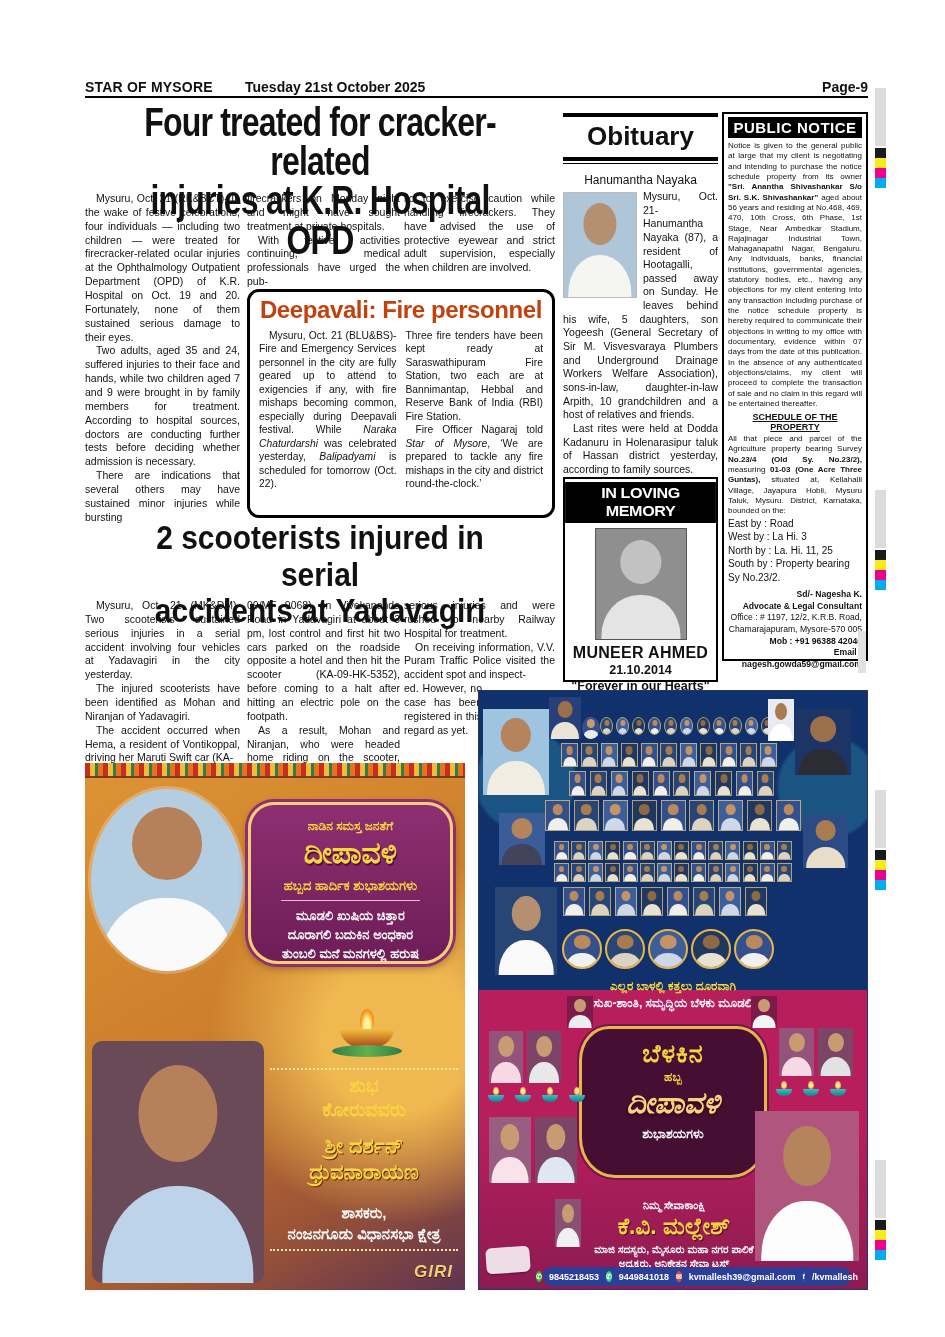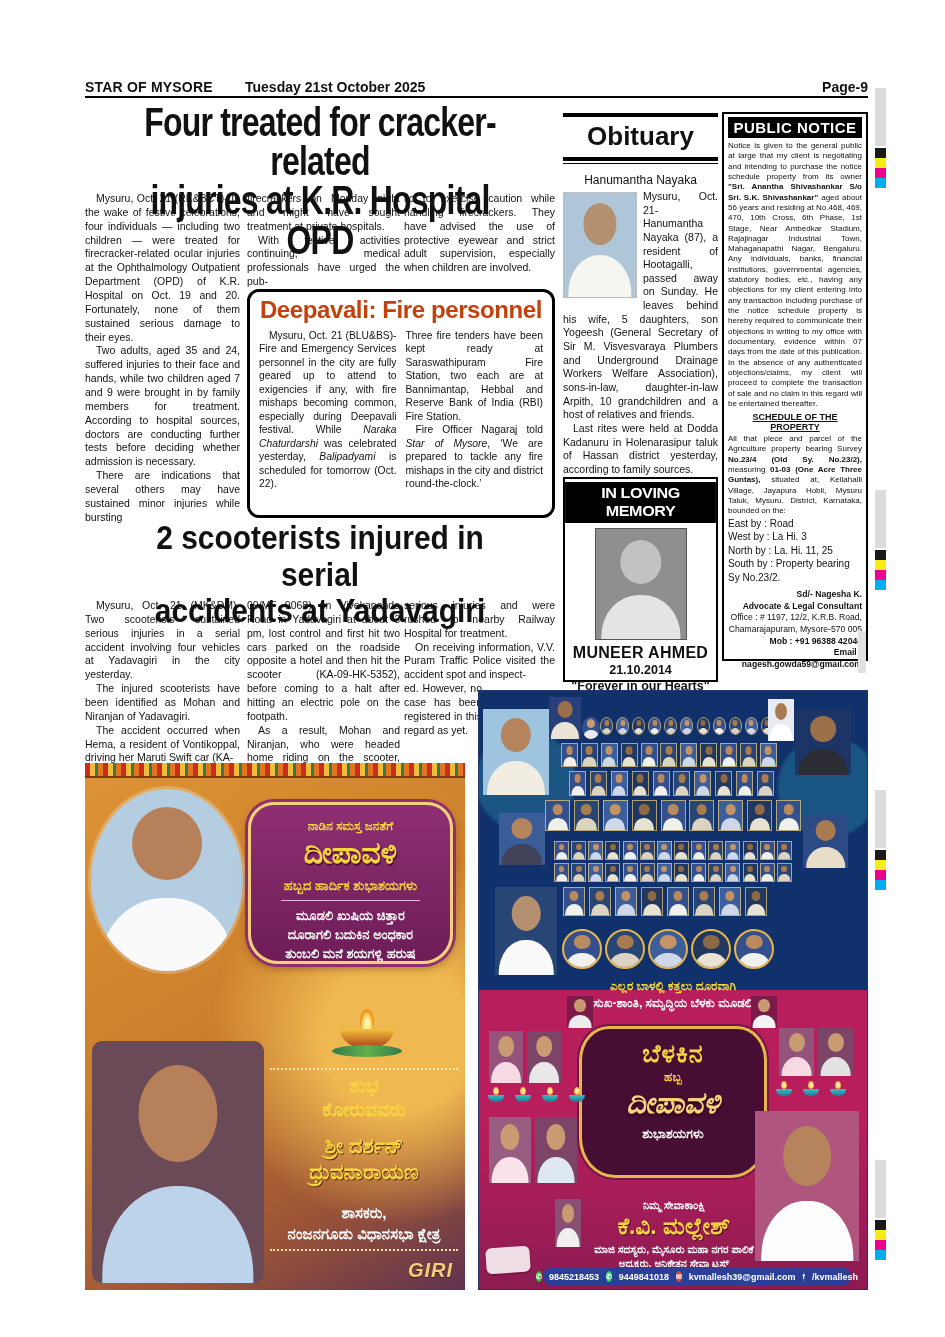--- a/index.html
+++ b/index.html
@@ -91,21 +91,21 @@
   .diya-big .flame { position:absolute; left:28px; top:0; width:14px; height:22px; background:radial-gradient(ellipse at 50% 75%, #fff3a0 0 30%, #f6a21c 60%, #d8471a 100%); border-radius:50% 50% 50% 50%/62% 62% 38% 38%; }
   .diya-big .bowl { position:absolute; left:8px; top:20px; width:54px; height:20px; background:linear-gradient(180deg,#f3c03c,#a33a17); border-radius:0 0 50% 50%/0 0 100% 100%; }
   .diya-big .leaf { position:absolute; left:0; top:36px; width:70px; height:12px; background:linear-gradient(90deg,#2f7d4a,#63b04e,#2f7d4a); border-radius:50%; }
   .adL-mla { position:absolute; left:7px; top:278px; width:172px; height:242px; border-radius:10px; --bg:#6b4a57; --skin:#b5805a; --shirt:#bcd3ea; }
   .adL-text { position:absolute; left:185px; top:300px; width:188px; text-align:center; }
   .dotline { border-top:2px dotted #f8e7a0; width:100%; margin:5px 0; }
   .adL-shubha { color:#f8d53e; font-size:19px; font-weight:bold; }
   .adL-koru { color:#f8d53e; font-size:19px; font-weight:bold; margin-top:2px; }
   .adL-name { color:#f8d53e; font-size:21px; font-weight:bold; line-height:1.25; margin-top:12px; text-shadow:1px 1px 0 #5d2c12; }
   .adL-post { color:#fff; font-size:15px; font-weight:bold; margin-top:16px; line-height:1.4; }
-  .giri-logo { position:absolute; right:12px; bottom:8px; color:#f3cf7a; font-size:20px; font-weight:bold; font-style:italic; letter-spacing:1px; text-shadow:0 1px 0 #3a1c08; }
+  .giri-logo { position:absolute; right:12px; bottom:8px; color:#f3cf7a; font-size:17px; font-weight:bold; font-style:italic; letter-spacing:1px; text-shadow:0 1px 0 #3a1c08; }
 
   
   .adR { left:478px; top:690px; width:390px; height:600px; overflow:hidden; border:1px solid #27356b;
          background: linear-gradient(180deg,#10316b 0 50%,#b91e5c 50% 72%, #8c1b52 100%); }
   .adR-top-decor { position:absolute; left:0; top:0; width:100%; height:300px;
          background: radial-gradient(circle at 12% 30%, rgba(56,190,201,.25) 0 12%, rgba(0,0,0,0) 13%),
                      radial-gradient(circle at 90% 32%, rgba(56,190,201,.25) 0 12%, rgba(0,0,0,0) 13%); }
   .prow { position:absolute; display:flex; justify-content:space-between; }
   .prow .cell { border:1px solid rgba(255,215,120,.65); }
   .prow0 { left:105px; top:26px;  width:190px; } .prow0 .cell { width:13px; height:18px; border-radius:50%; }
@@ -254,21 +254,21 @@
   <div class="garland"></div>
   <span class="ph adL-politician"></span>
   <div class="purple-frame">
     <div class="pf-small">ನಾಡಿನ ಸಮಸ್ತ ಜನತೆಗೆ</div>
     <div class="pf-big">ದೀಪಾವಳಿ</div>
     <div class="pf-sub">ಹಬ್ಬದ ಹಾರ್ದಿಕ ಶುಭಾಶಯಗಳು</div>
     <div class="pf-div"></div>
     <div class="pf-verse">
       <div>ಮೂಡಲಿ ಖುಷಿಯ ಚಿತ್ತಾರ</div>
       <div>ದೂರಾಗಲಿ ಬದುಕಿನ ಅಂಧಕಾರ</div>
-      <div>ತುಂಬಲಿ ಮನೆ ಶಯಗಳ್ಲಿ ಹರುಷ</div>
+      <div>ತುಂಬಲಿ ಮನೆ ಮನಗಳಲ್ಲಿ ಹರುಷ</div>
     </div>
   </div>
   <div class="diya-big">
     <div class="flame"></div>
     <div class="bowl"></div>
     <div class="leaf"></div>
   </div>
   <span class="ph adL-mla"></span>
   <div class="adL-text">
     <div class="dotline"></div>

